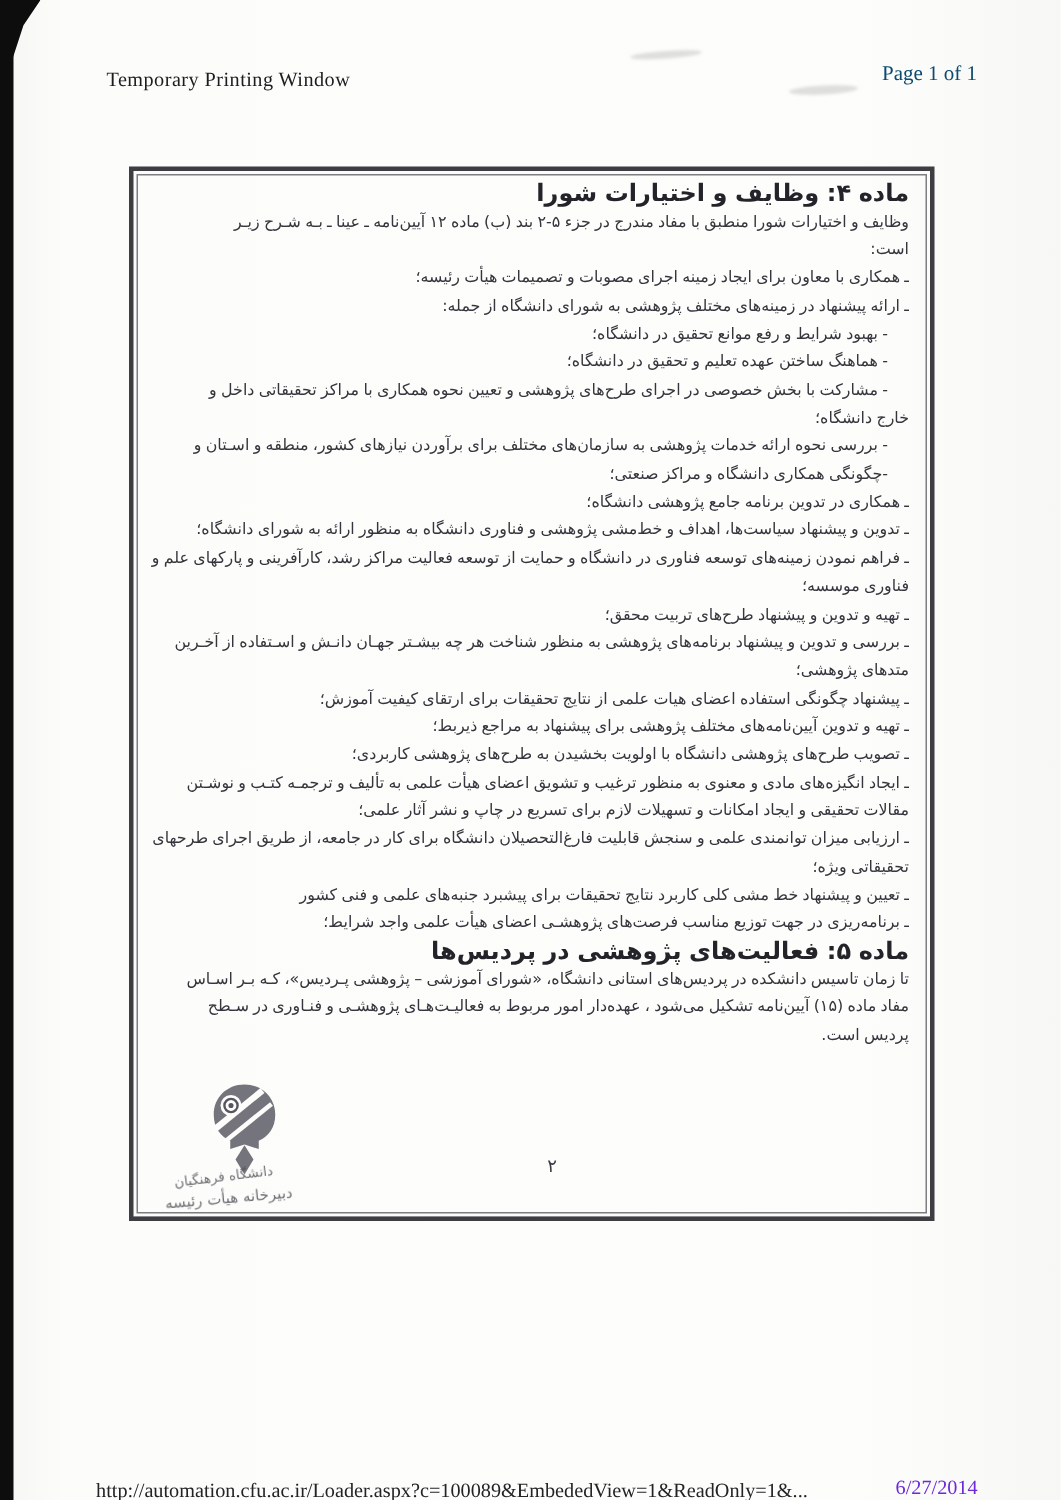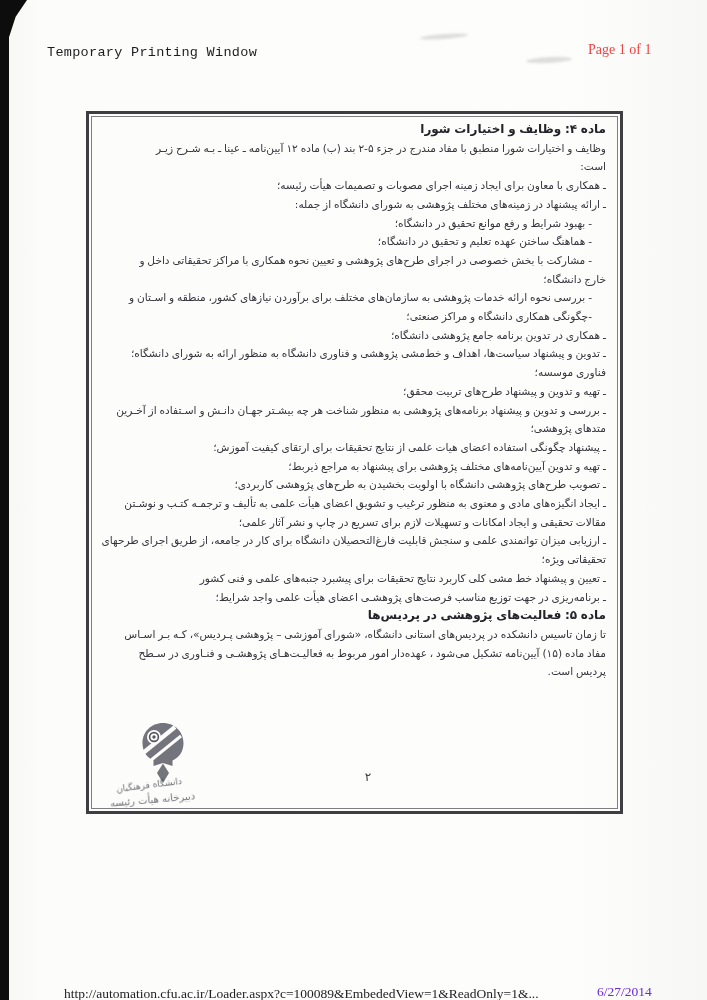--- a/index.html
+++ b/index.html
@@ -10,36 +10,36 @@
   }
   
   .scan-strip{position:absolute;left:0;top:0;width:9px;height:1000px;background:#0d0d0d;}
   .scan-corner{position:absolute;left:0;top:0;width:27px;height:40px;background:#0d0d0d;
     clip-path:polygon(0 0,100% 0,58% 42%,30% 100%,0 100%);}
   .smudge{position:absolute;background:#b9b9b6;opacity:.45;border-radius:50%;filter:blur(1px);}
   .smudge.s1{left:420px;top:34px;width:48px;height:5px;transform:rotate(-4deg);}
   .smudge.s2{left:526px;top:57px;width:46px;height:6px;transform:rotate(-3deg);}
 
   
-  .hdr-title{position:absolute;left:47px;top:45px;font-size:13.5px;color:#1d1d20;letter-spacing:.3px;font-family:Liberation Mono, monospace;}
-  .hdr-page{position:absolute;left:588px;top:42px;font-size:14px;color:#ef4444;}
+  .hdr-title{position:absolute;left:71px;top:45px;font-size:13.5px;color:#1d1d20;letter-spacing:.3px;}
+  .hdr-page{position:absolute;left:588px;top:42px;font-size:14px;color:#0c4a6e;}
 
   
   .frame{position:absolute;left:86px;top:111px;width:531px;height:697px;
     border:3px solid #3d3d42;
     box-shadow:inset 0 0 0 2px #fcfcfa, inset 0 0 0 3px #7d7d82;
     background:transparent;}
 
   
   .content{position:absolute;left:98px;top:120px;width:508px;height:624px;
     direction:rtl;text-align:right;overflow:hidden;
     font-family:"DejaVu Sans", sans-serif;
     font-size:10.6px;line-height:18.7px;color:#35353d;word-spacing:-0.5px;}
   .tline{white-space:nowrap;}
-  .tline.h{font-weight:bold;font-size:12px;color:#232329;}
+  .tline.h{font-weight:bold;font-size:16px;color:#232329;}
   .tline.sub{padding-right:14px;}
 
   .page-num{position:absolute;left:358px;top:770px;width:20px;text-align:center;
     font-family:"DejaVu Sans", sans-serif;font-size:12px;color:#3a3a40;}
 
   
   .stamp{position:absolute;left:100px;top:720px;width:130px;height:98px;z-index:3;}
   .stamp svg{position:absolute;left:38px;top:2px;}
   .stamp-line{position:absolute;direction:rtl;font-family:"DejaVu Sans", sans-serif;
     color:#4c4c55;opacity:.8;filter:blur(.2px);white-space:nowrap;}
@@ -70,20 +70,21 @@
     <div class="tline p">ـ همکاری با معاون برای ایجاد زمینه اجرای مصوبات و تصمیمات هیأت رئیسه؛</div>
     <div class="tline p">ـ ارائه پیشنهاد در زمینه‌های مختلف پژوهشی به شورای دانشگاه از جمله:</div>
     <div class="tline sub">- بهبود شرایط و رفع موانع تحقیق در دانشگاه؛</div>
     <div class="tline sub">- هماهنگ ساختن عهده تعلیم و تحقیق در دانشگاه؛</div>
     <div class="tline sub">- مشارکت با بخش خصوصی در اجرای طرح‌های پژوهشی و تعیین نحوه همکاری با مراکز تحقیقاتی داخل و</div>
     <div class="tline p">خارج دانشگاه؛</div>
     <div class="tline sub">- بررسی نحوه ارائه خدمات پژوهشی به سازمان‌های مختلف برای برآوردن نیازهای کشور، منطقه و اسـتان و</div>
     <div class="tline sub">-چگونگی همکاری دانشگاه و مراکز صنعتی؛</div>
     <div class="tline p">ـ همکاری در تدوین برنامه جامع پژوهشی دانشگاه؛</div>
     <div class="tline p">ـ تدوین و پیشنهاد سیاست‌ها، اهداف و خط‌مشی پژوهشی و فناوری دانشگاه به منظور ارائه به شورای دانشگاه؛</div>
+    <div class="tline p">ـ فراهم نمودن زمینه‌های توسعه فناوری در دانشگاه و حمایت از توسعه فعالیت مراکز رشد، کارآفرینی و پارکهای علم و</div>
     <div class="tline p">فناوری موسسه؛</div>
     <div class="tline p">ـ تهیه و تدوین و پیشنهاد طرح‌های تربیت محقق؛</div>
     <div class="tline p">ـ بررسی و تدوین و پیشنهاد برنامه‌های پژوهشی به منظور شناخت هر چه بیشـتر جهـان دانـش و اسـتفاده از آخـرین</div>
     <div class="tline p">متدهای پژوهشی؛</div>
     <div class="tline p">ـ پیشنهاد چگونگی استفاده اعضای هیات علمی از نتایج تحقیقات برای ارتقای کیفیت آموزش؛</div>
     <div class="tline p">ـ تهیه و تدوین آیین‌نامه‌های مختلف پژوهشی برای پیشنهاد به مراجع ذیربط؛</div>
     <div class="tline p">ـ تصویب طرح‌های پژوهشی دانشگاه با اولویت بخشیدن به طرح‌های پژوهشی کاربردی؛</div>
     <div class="tline p">ـ ایجاد انگیزه‌های مادی و معنوی به منظور ترغیب و تشویق اعضای هیأت علمی به تألیف و ترجمـه کتـب و نوشـتن</div>
     <div class="tline p">مقالات تحقیقی و ایجاد امکانات و تسهیلات لازم برای تسریع در چاپ و نشر آثار علمی؛</div>
     <div class="tline p">ـ ارزیابی میزان توانمندی علمی و سنجش قابلیت فارغ‌التحصیلان دانشگاه برای کار در جامعه، از طریق اجرای طرحهای</div>

